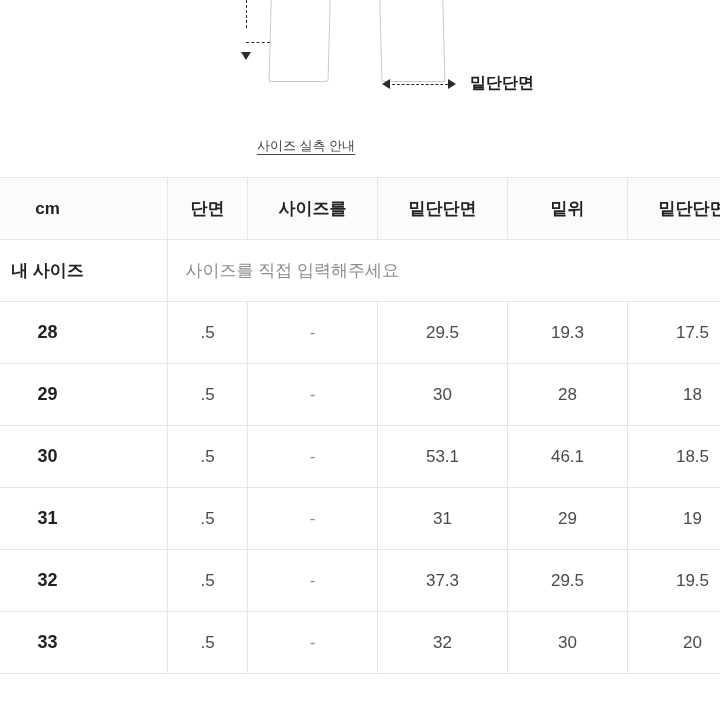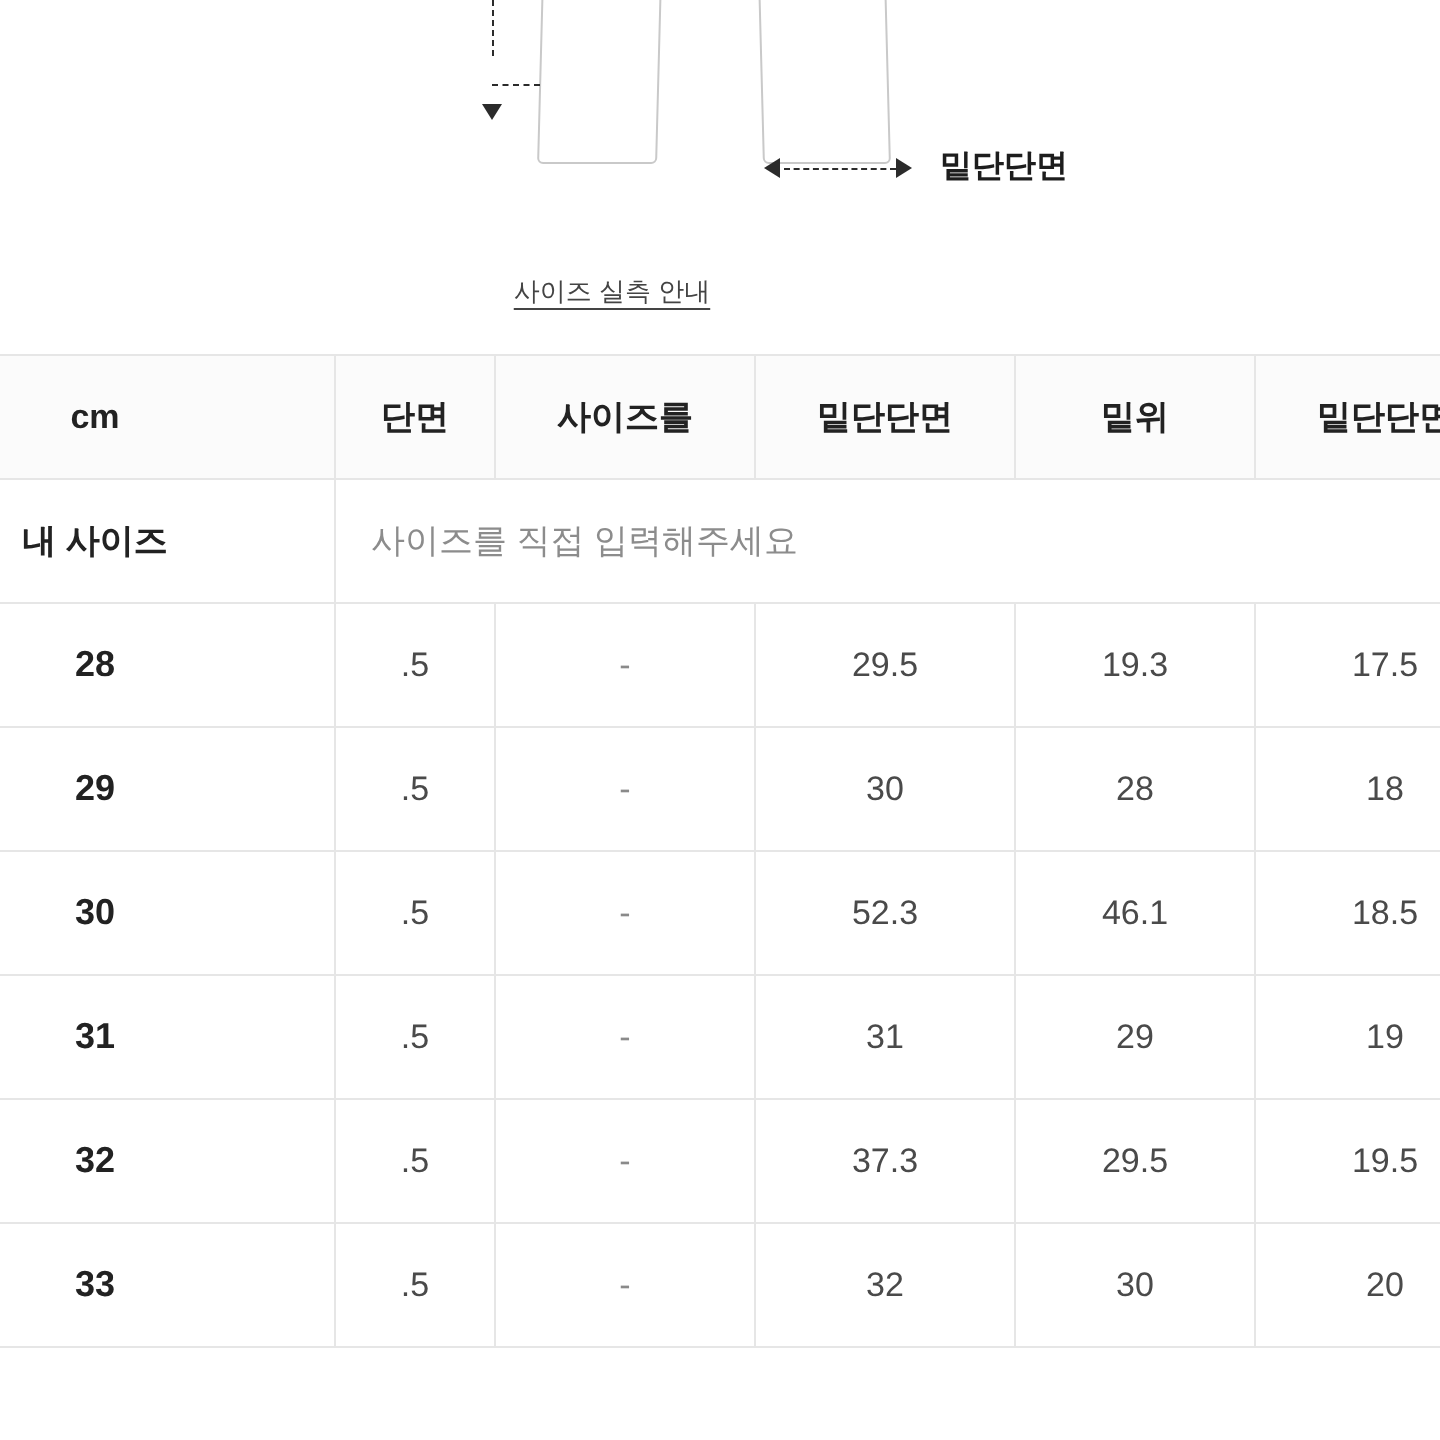--- a/index.html
+++ b/index.html
@@ -233,21 +233,21 @@
           <td class="dash-cell">-</td>
           <td>30</td>
           <td>28</td>
           <td>18</td>
         </tr>
 
         <tr>
           <td class="row-head">30</td>
           <td>.5</td>
           <td class="dash-cell">-</td>
-          <td>52.3</td>
+          <td>53.1</td>
           <td>46.1</td>
           <td>18.5</td>
         </tr>
 
         <tr>
           <td class="row-head">31</td>
           <td>.5</td>
           <td class="dash-cell">-</td>
           <td>31</td>
           <td>29</td>

